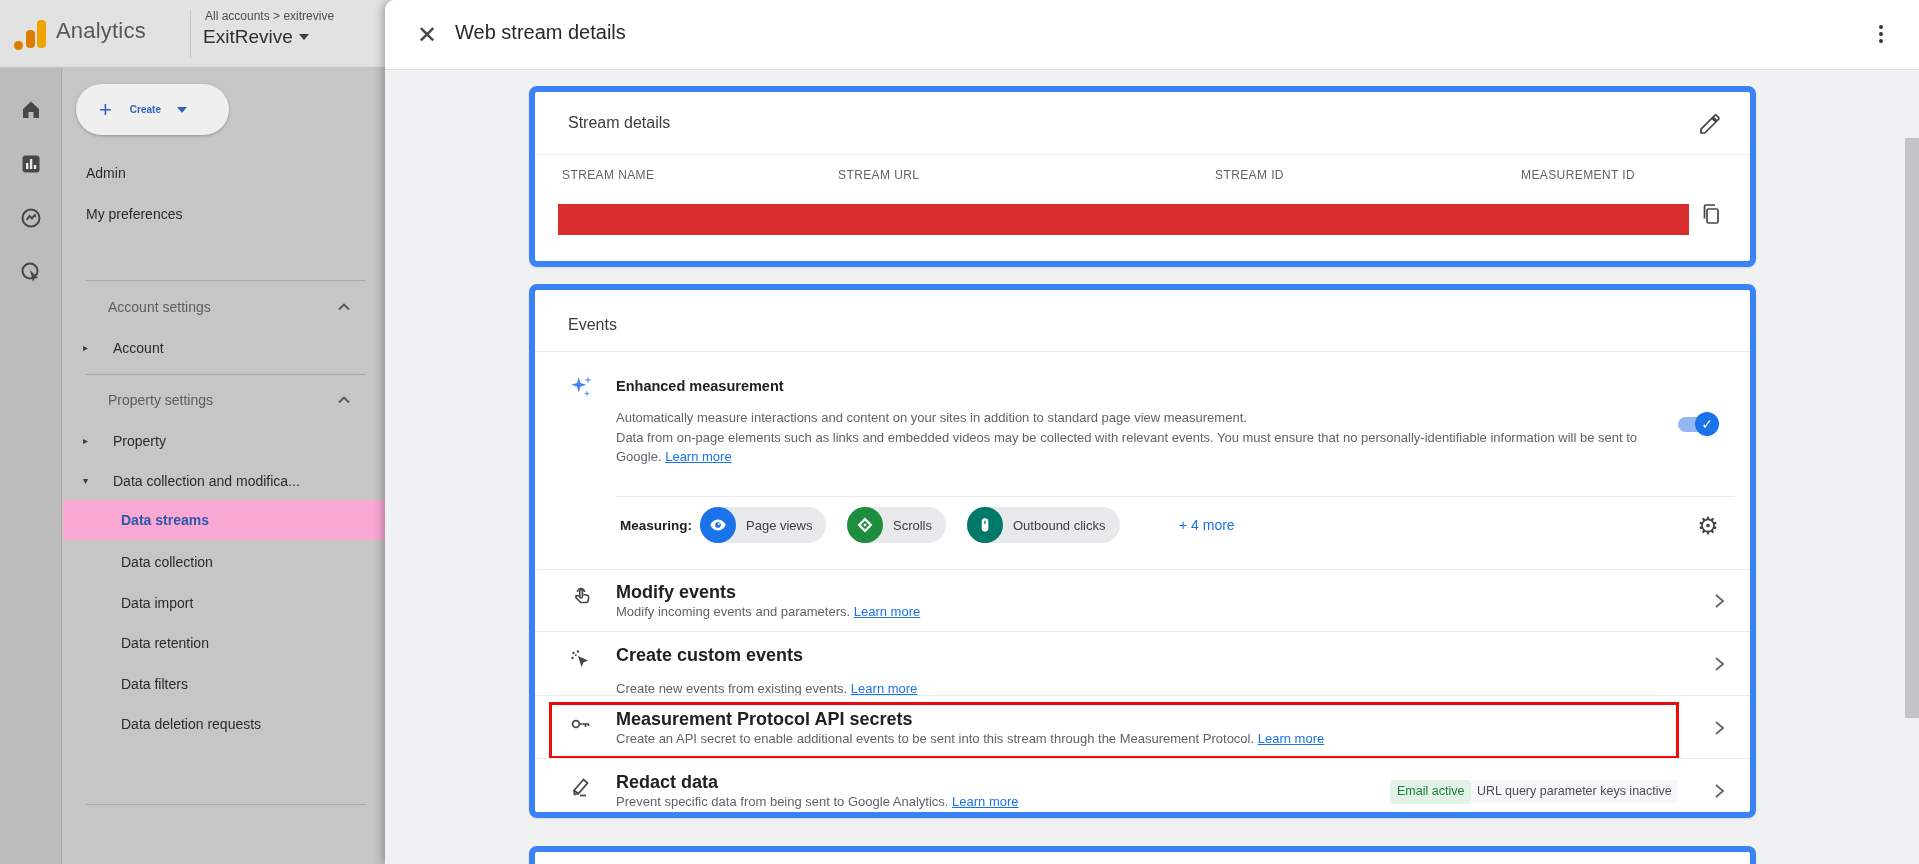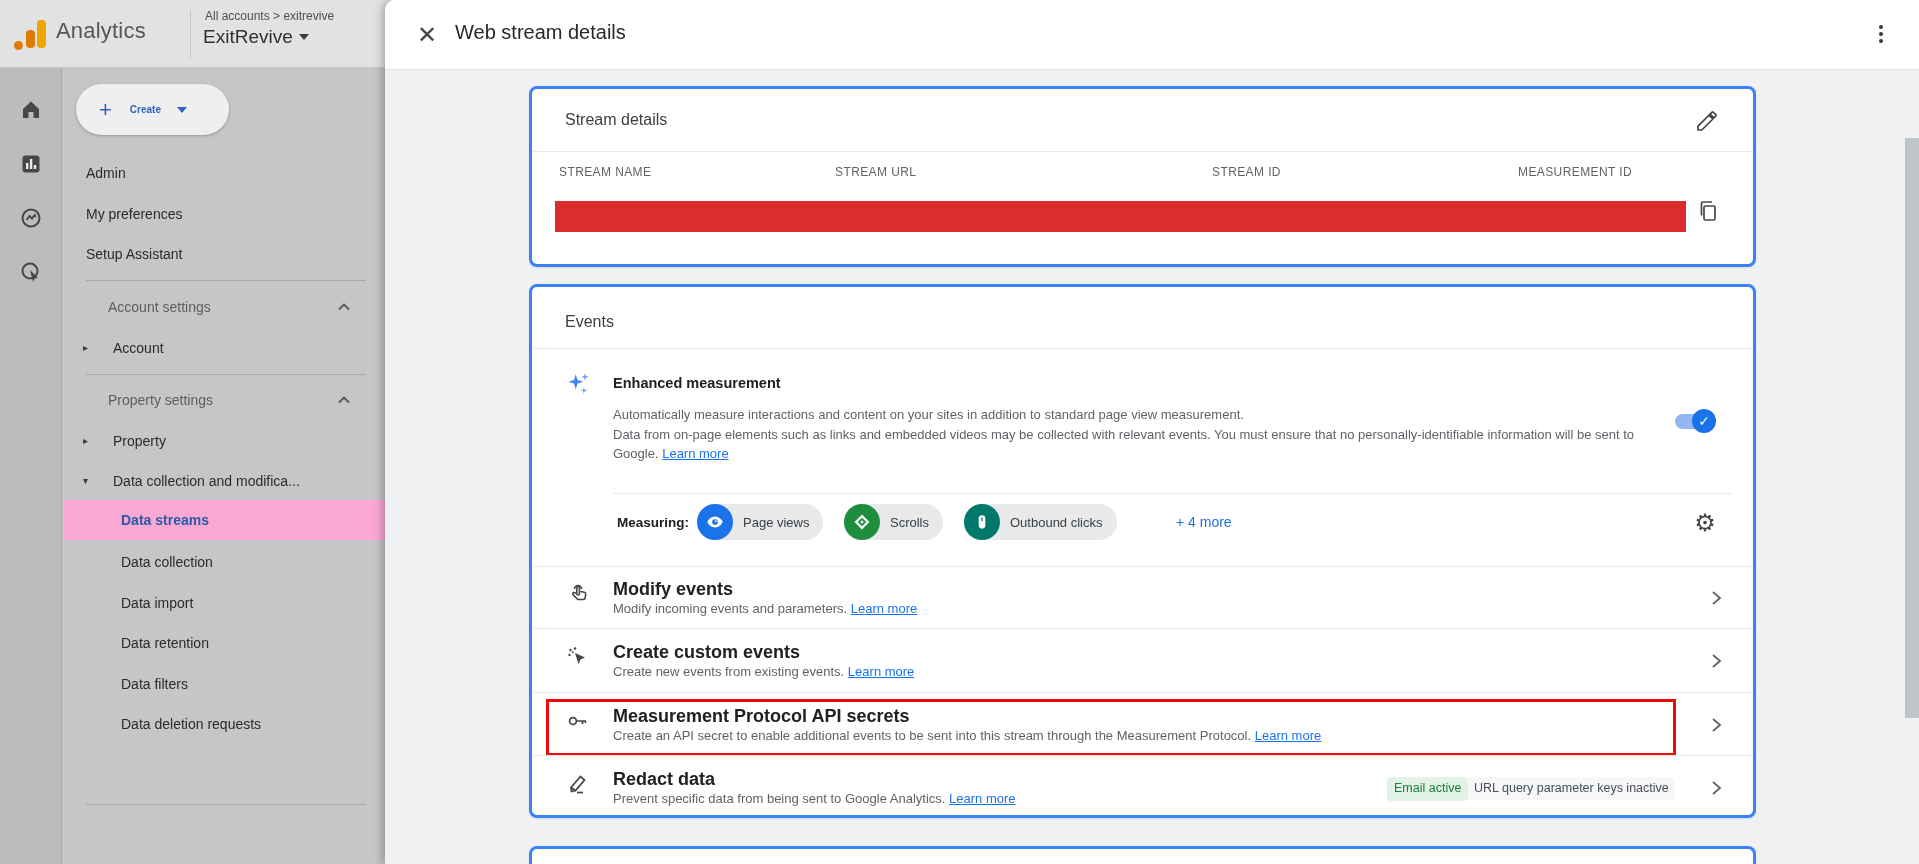--- a/index.html
+++ b/index.html
@@ -41,21 +41,21 @@
   .sb-divider { position:absolute; left:23px; width:280px; height:1px; background:#aaaaaa; }
 
   
   .panel { position:absolute; left:385px; top:0; width:1534px; height:864px; background:#eff1f3; border-top-left-radius:10px; box-shadow:-3px 0 8px rgba(0,0,0,.25); }
   .panel-header { position:absolute; left:0; top:0; width:1534px; height:70px; background:#ffffff; border-top-left-radius:10px; border-bottom:1px solid #e0e2e6; }
   .close-x { position:absolute; left:28px; top:22px; width:28px; height:28px; font-size:24px; color:#44474c; line-height:26px; text-align:center; cursor:pointer; }
   .panel-title { position:absolute; left:70px; top:21px; font-size:20px; color:#25282c; }
   .kebab { position:absolute; left:1484px; top:22px; width:24px; height:28px; }
   .kebab i { display:block; width:4px; height:4px; background:#33373d; border-radius:50%; margin:3px auto; }
 
-  .card { position:absolute; background:#fff; border:3px solid #3b82f6; border-radius:8px; box-shadow:0 1px 2px rgba(60,64,67,.12); }
+  .card { position:absolute; background:#fff; border:6px solid #3b82f6; border-radius:8px; box-shadow:0 1px 2px rgba(60,64,67,.12); }
   .card-title { position:absolute; left:33px; font-size:16px; color:#3c4043; }
   .hdivider { position:absolute; left:0; width:100%; height:1px; background:#e8eaed; }
 
   
   .col-header { position:absolute; top:76px; font-size:12px; color:#5f6368; letter-spacing:.4px; }
   .red-bar { position:absolute; left:23px; top:112px; width:1131px; height:31px; background:#da2d2d; }
   .icon-btn { position:absolute; width:24px; height:24px; cursor:pointer; }
 
   
   .em-title { position:absolute; left:81px; top:88px; font-size:14.5px; color:#202124; font-weight:700; }
@@ -119,21 +119,20 @@
 
   <div class="sidebar">
     <div class="create-btn">
       <span class="create-plus">+</span>
       <span class="create-label">Create</span>
       <span class="create-caret"></span>
     </div>
 
     <div class="sb-item" style="top:88px"><span class="txt">Admin</span></div>
     <div class="sb-item" style="top:129px"><span class="txt">My preferences</span></div>
-    <div class="sb-item" style="top:169px"><span class="txt">Setup Assistant</span></div>
     <div class="sb-divider" style="top:212px"></div>
 
     <div class="sb-item sb-header" style="top:222px">
       <span class="txt">Account settings</span>
       <svg class="sb-caret-up" width="12" height="8" viewBox="0 0 12 8">
           <path d="M1 6.5 L6 1.5 L11 6.5" fill="none" stroke="#555" stroke-width="1.8"></path>
         </svg>
     </div>
     <div class="sb-item sb-sub" style="top:263px"><span class="sb-tri">▸</span><span class="txt">Account</span></div>
     <div class="sb-divider" style="top:306px"></div>
@@ -255,21 +254,21 @@
   <div class="hdivider" style="top:341px"></div>
 
   <svg class="ev-icon" style="top:358px" viewBox="0 0 24 24">
       <path d="M9 8 L19 12.5 L14.5 14.5 L12.5 19 Z" fill="#434649"></path>
       <circle cx="4.5" cy="5" r="1.2" fill="#434649"></circle>
       <circle cx="9" cy="3.5" r="1.2" fill="#434649"></circle>
       <circle cx="3.5" cy="10" r="1.2" fill="#434649"></circle>
       <circle cx="6.8" cy="7.2" r="0.9" fill="#434649"></circle>
     </svg>
   <div class="ev-row-title" style="top:355px">Create custom events</div>
-  <div class="ev-row-desc" style="top:377px"><span>Create new events from existing events.</span> <span class="link">Learn more</span></div>
+  <div class="ev-row-desc" style="top:391px"><span>Create new events from existing events.</span> <span class="link">Learn more</span></div>
   <svg class="chevron-right" style="top:366px" viewBox="0 0 16 16">
       <path d="M5 2 L12 8 L5 14" fill="none" stroke="#5f6368" stroke-width="1.8"></path>
     </svg>
   <div class="hdivider" style="top:405px"></div>
 
   <svg class="ev-icon" style="top:422px" viewBox="0 0 24 24">
       <circle cx="7" cy="12" r="3.4" fill="none" stroke="#434649" stroke-width="1.7"></circle>
       <path d="M10.5 12 H20 M16.5 12 v3 M19.5 12 v2" fill="none" stroke="#434649" stroke-width="1.7"></path>
     </svg>
   <div class="ev-row-title" style="top:419px">Measurement Protocol API secrets</div>

